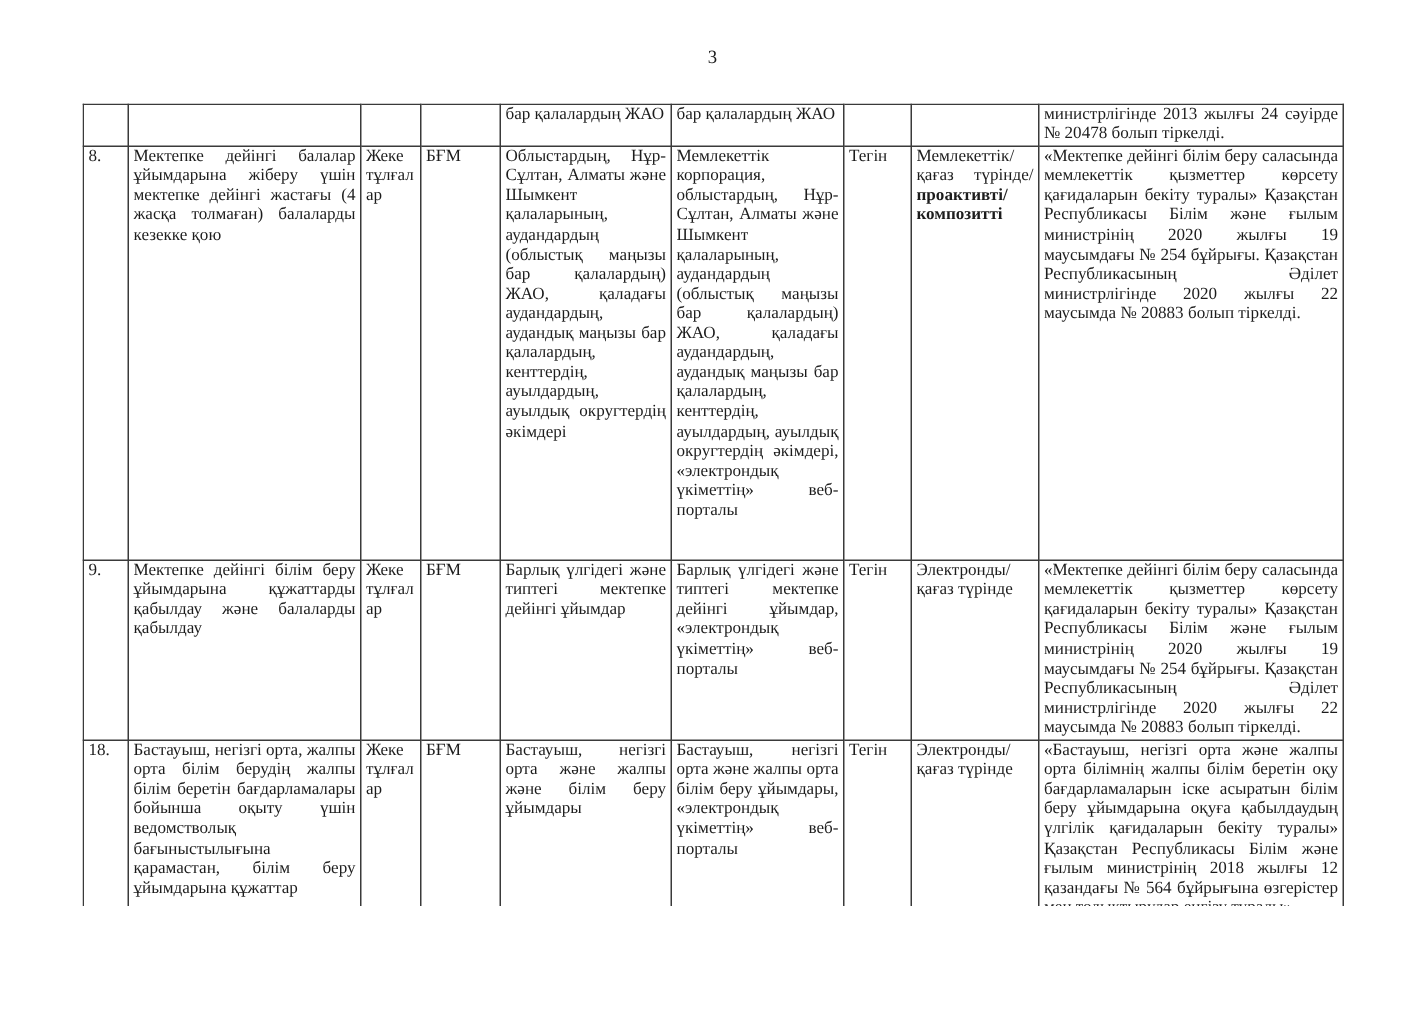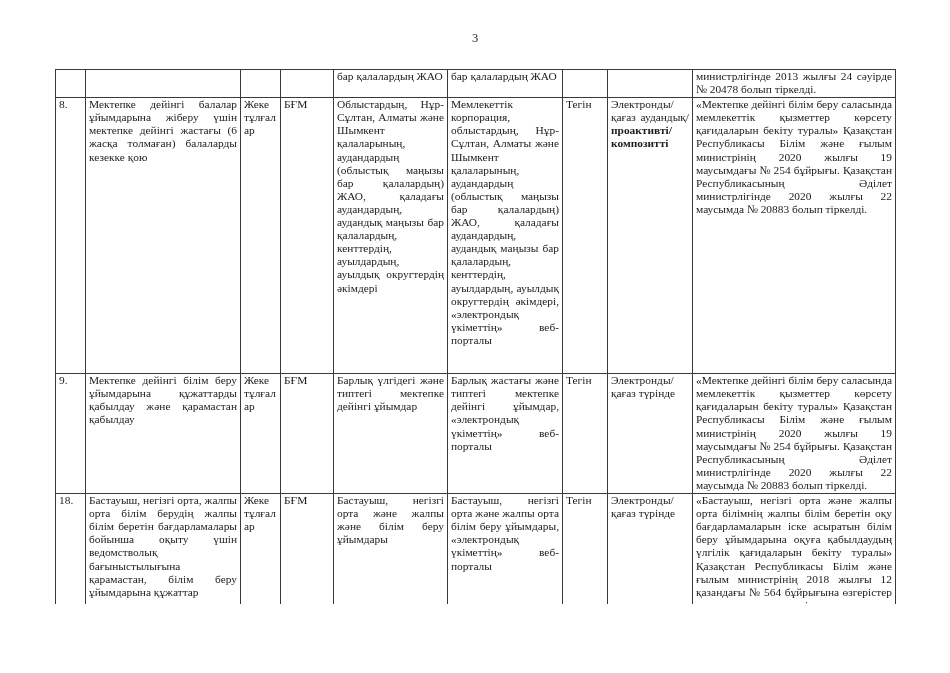--- a/index.html
+++ b/index.html
@@ -81,37 +81,37 @@
         <td></td>
         <td>бар қалалардың ЖАО</td>
         <td>бар қалалардың ЖАО</td>
         <td class="c-fee"></td>
         <td class="c-form"><span></span><b></b></td>
         <td>министрлігінде 2013 жылғы 24 сәуірде № 20478 болып тіркелді.</td>
       </tr>
 
       <tr class="r-eight">
         <td class="c-num">8.</td>
-        <td>Мектепке дейінгі балалар ұйымдарына жіберу үшін мектепке дейінгі жастағы (6 жасқа толмаған) балаларды кезекке қою</td>
+        <td>Мектепке дейінгі балалар ұйымдарына жіберу үшін мектепке дейінгі жастағы (4 жасқа толмаған) балаларды кезекке қою</td>
         <td>Жеке тұлғалар</td>
         <td>БҒМ</td>
         <td>Облыстардың, Нұр-Сұлтан, Алматы және Шымкент қалаларының, аудандардың (облыстық маңызы бар қалалардың) ЖАО, қаладағы аудандардың, аудандық маңызы бар қалалардың, кенттердің, ауылдардың, ауылдық округтердің әкімдері</td>
         <td>Мемлекеттік корпорация, облыстардың, Нұр-Сұлтан, Алматы және Шымкент қалаларының, аудандардың (облыстық маңызы бар қалалардың) ЖАО, қаладағы аудандардың, аудандық маңызы бар қалалардың, кенттердің, ауылдардың, ауылдық округтердің әкімдері, «электрондық үкіметтің» веб-порталы</td>
         <td class="c-fee">Тегін</td>
-        <td class="c-form"><span>Электронды/қағаз аудандық/</span><b>проактивті/композитті</b></td>
+        <td class="c-form"><span>Мемлекеттік/қағаз түрінде/</span><b>проактивті/композитті</b></td>
         <td>«Мектепке дейінгі білім беру саласында мемлекеттік қызметтер көрсету қағидаларын бекіту туралы» Қазақстан Республикасы Білім және ғылым министрінің 2020 жылғы 19 маусымдағы № 254 бұйрығы. Қазақстан Республикасының Әділет министрлігінде 2020 жылғы 22 маусымда № 20883 болып тіркелді.</td>
       </tr>
 
       <tr class="r-nine">
         <td class="c-num">9.</td>
-        <td>Мектепке дейінгі білім беру ұйымдарына құжаттарды қабылдау және қарамастан қабылдау</td>
+        <td>Мектепке дейінгі білім беру ұйымдарына құжаттарды қабылдау және балаларды қабылдау</td>
         <td>Жеке тұлғалар</td>
         <td>БҒМ</td>
         <td>Барлық үлгідегі және типтегі мектепке дейінгі ұйымдар</td>
-        <td>Барлық жастағы және типтегі мектепке дейінгі ұйымдар, «электрондық үкіметтің» веб-порталы</td>
+        <td>Барлық үлгідегі және типтегі мектепке дейінгі ұйымдар, «электрондық үкіметтің» веб-порталы</td>
         <td class="c-fee">Тегін</td>
         <td class="c-form"><span>Электронды/қағаз түрінде</span><b></b></td>
         <td>«Мектепке дейінгі білім беру саласында мемлекеттік қызметтер көрсету қағидаларын бекіту туралы» Қазақстан Республикасы Білім және ғылым министрінің 2020 жылғы 19 маусымдағы № 254 бұйрығы. Қазақстан Республикасының Әділет министрлігінде 2020 жылғы 22 маусымда № 20883 болып тіркелді.</td>
       </tr>
 
       <tr class="r-ten">
         <td class="c-num">18.</td>
         <td>Бастауыш, негізгі орта, жалпы орта білім берудің жалпы білім беретін бағдарламалары бойынша оқыту үшін ведомстволық бағыныстылығына қарамастан, білім беру ұйымдарына құжаттар</td>
         <td>Жеке тұлғалар</td>
         <td>БҒМ</td>

